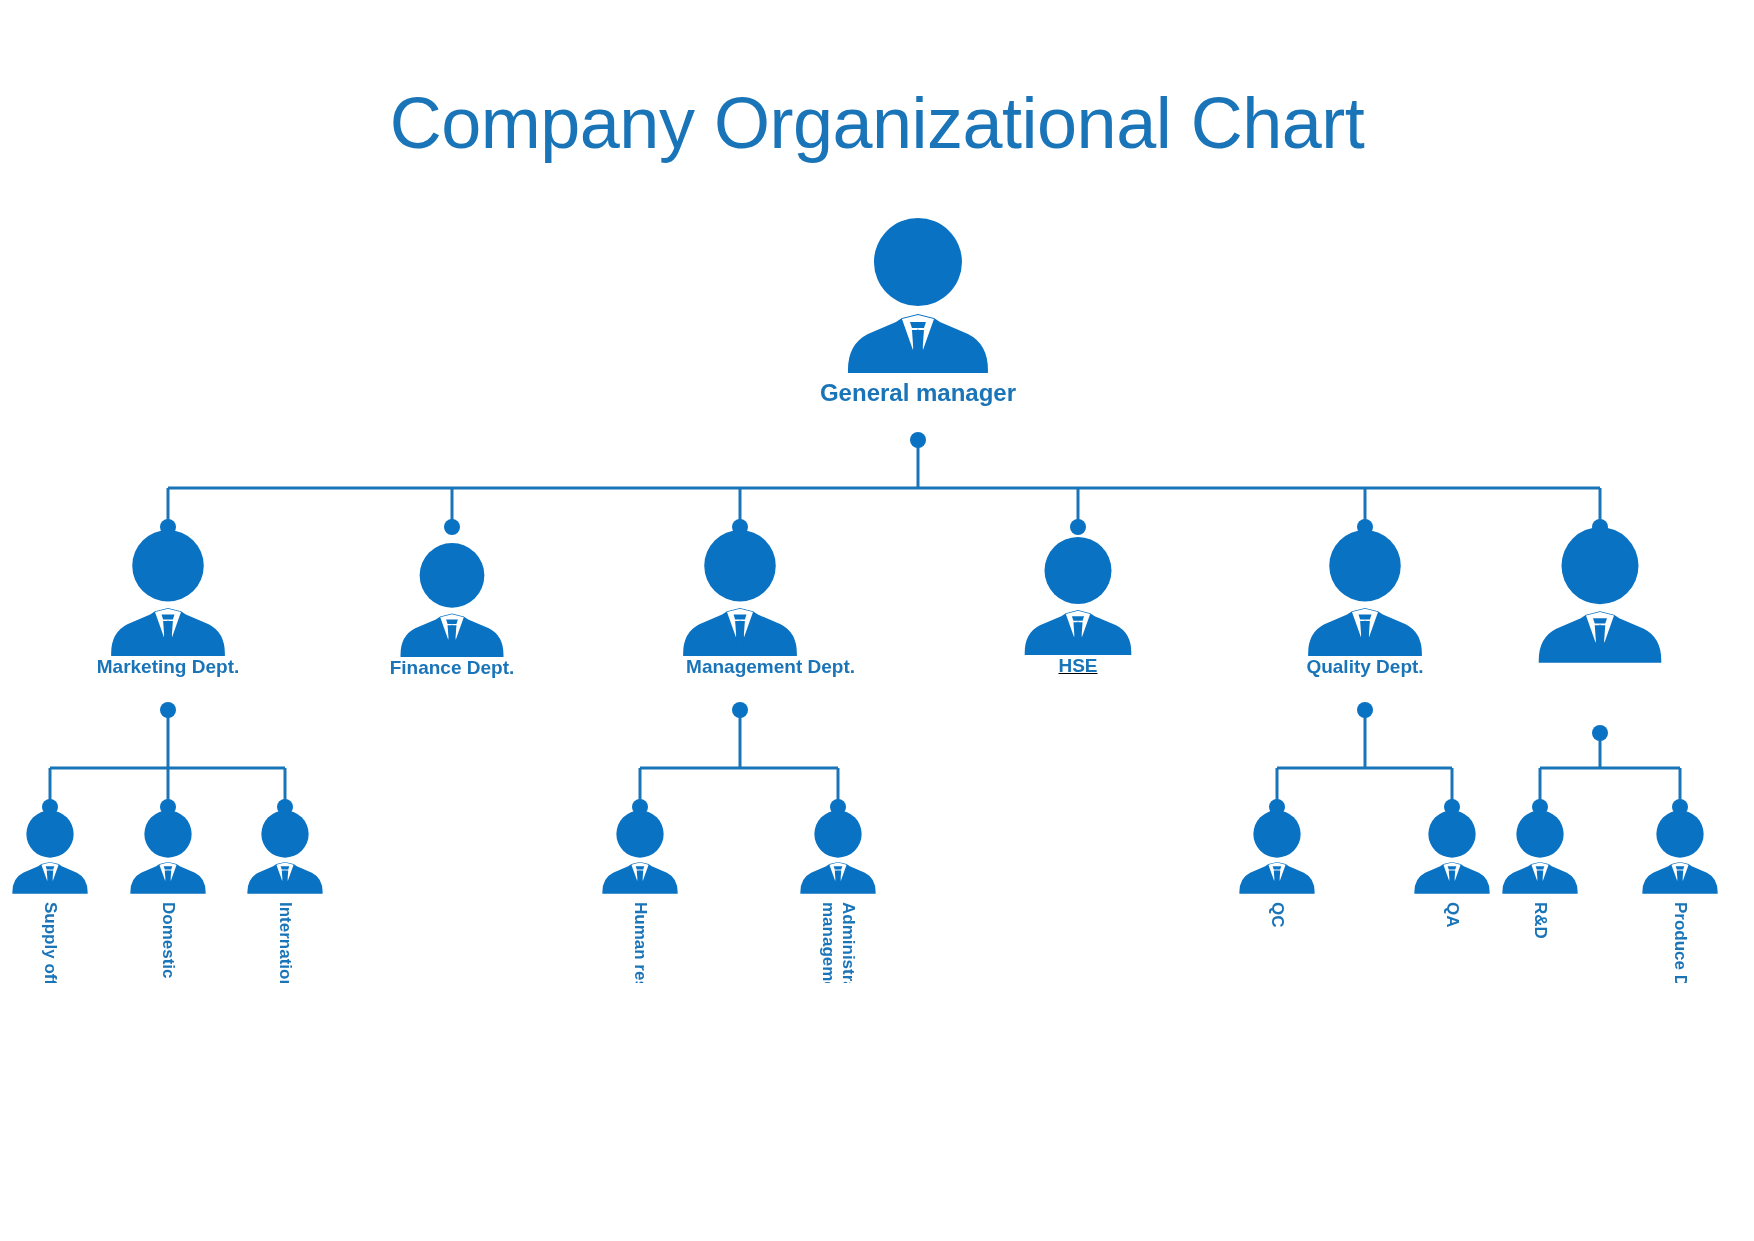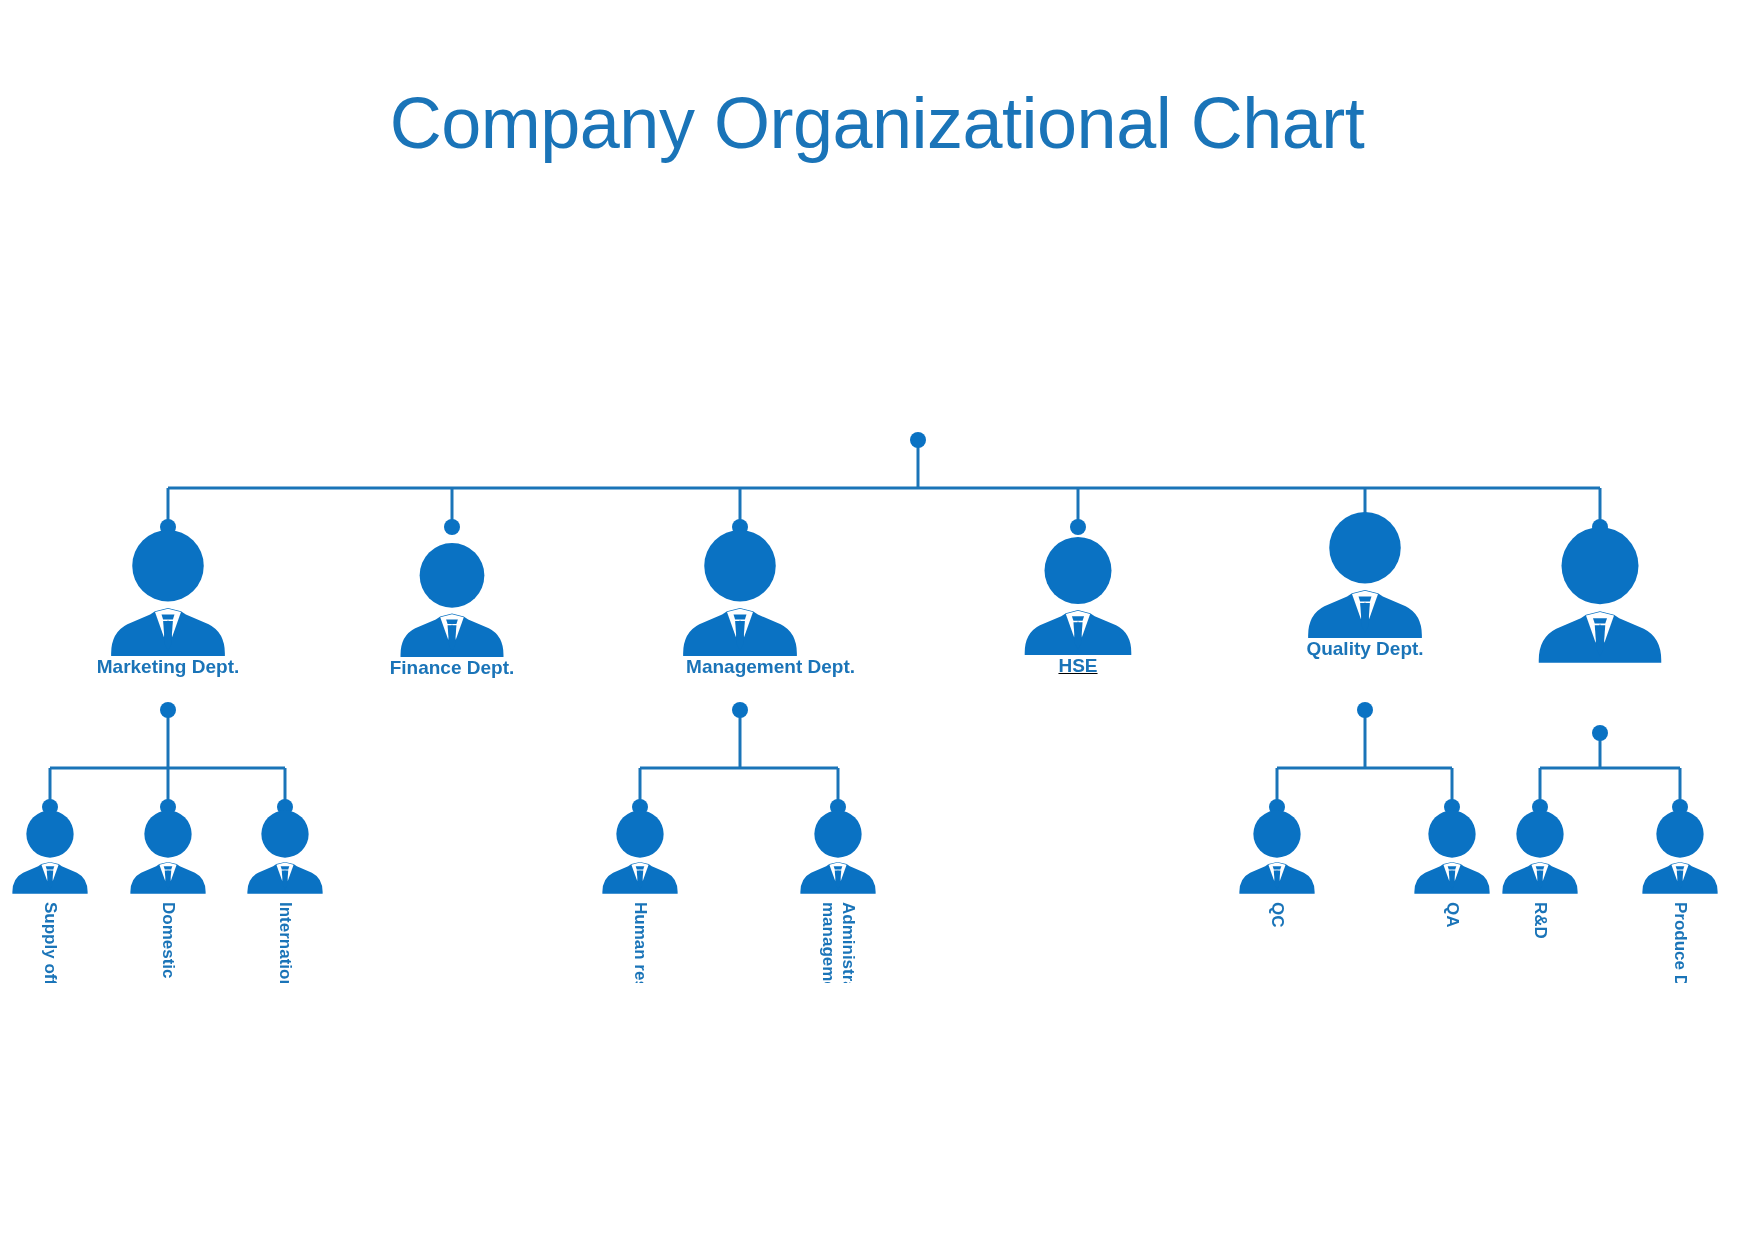--- a/index.html
+++ b/index.html
@@ -146,20 +146,31 @@
       <circle cx="285" cy="807" r="8"></circle>
       <circle cx="640" cy="807" r="8"></circle>
       <circle cx="838" cy="807" r="8"></circle>
       <circle cx="1277" cy="807" r="8"></circle>
       <circle cx="1452" cy="807" r="8"></circle>
       <circle cx="1540" cy="807" r="8"></circle>
       <circle cx="1680" cy="807" r="8"></circle>
     </g>
   </svg>
 
+  <div class="node lvl1" style="left:918px; top:218px;">
+    <svg class="person-icon" width="160" height="155" viewBox="0 0 160 155">
+      <circle cx="80" cy="44" r="44" fill="#0a72c3"></circle>
+      <path d="M80 96 L64 100 L58 104 L30 116 Q10 126 10 152 L10 155 L150 155 L150 152 Q150 126 130 116 L102 104 L96 100 Z" fill="#0a72c3"></path>
+      <path d="M80 97 L64 101 L75 132 L80 110 Z" fill="#ffffff"></path>
+      <path d="M80 97 L96 101 L85 132 L80 110 Z" fill="#ffffff"></path>
+      <path d="M72 104 L88 104 L86 110 L74 110 Z" fill="#0a72c3"></path>
+      <path d="M74 112 L86 112 L84 140 L80 148 L76 140 Z" fill="#0a72c3"></path>
+    </svg>
+    <div class="node-label">General manager</div>
+  </div>
 
   <div class="node lvl2" style="left:168px; top:530px;">
     <svg class="person-icon" width="130" height="126" viewBox="0 0 160 155">
       <circle cx="80" cy="44" r="44" fill="#0a72c3"></circle>
       <path d="M80 96 L64 100 L58 104 L30 116 Q10 126 10 152 L10 155 L150 155 L150 152 Q150 126 130 116 L102 104 L96 100 Z" fill="#0a72c3"></path>
       <path d="M80 97 L64 101 L75 132 L80 110 Z" fill="#ffffff"></path>
       <path d="M80 97 L96 101 L85 132 L80 110 Z" fill="#ffffff"></path>
       <path d="M72 104 L88 104 L86 110 L74 110 Z" fill="#0a72c3"></path>
       <path d="M74 112 L86 112 L84 140 L80 148 L76 140 Z" fill="#0a72c3"></path>
     </svg>
@@ -195,21 +206,21 @@
       <circle cx="80" cy="44" r="44" fill="#0a72c3"></circle>
       <path d="M80 96 L64 100 L58 104 L30 116 Q10 126 10 152 L10 155 L150 155 L150 152 Q150 126 130 116 L102 104 L96 100 Z" fill="#0a72c3"></path>
       <path d="M80 97 L64 101 L75 132 L80 110 Z" fill="#ffffff"></path>
       <path d="M80 97 L96 101 L85 132 L80 110 Z" fill="#ffffff"></path>
       <path d="M72 104 L88 104 L86 110 L74 110 Z" fill="#0a72c3"></path>
       <path d="M74 112 L86 112 L84 140 L80 148 L76 140 Z" fill="#0a72c3"></path>
     </svg>
     <div class="node-label">HSE</div>
   </div>
 
-  <div class="node lvl2" style="left:1365px; top:512px;">
+  <div class="node lvl2" style="left:1365px; top:530px;">
     <svg class="person-icon" width="130" height="126" viewBox="0 0 160 155">
       <circle cx="80" cy="44" r="44" fill="#0a72c3"></circle>
       <path d="M80 96 L64 100 L58 104 L30 116 Q10 126 10 152 L10 155 L150 155 L150 152 Q150 126 130 116 L102 104 L96 100 Z" fill="#0a72c3"></path>
       <path d="M80 97 L64 101 L75 132 L80 110 Z" fill="#ffffff"></path>
       <path d="M80 97 L96 101 L85 132 L80 110 Z" fill="#ffffff"></path>
       <path d="M72 104 L88 104 L86 110 L74 110 Z" fill="#0a72c3"></path>
       <path d="M74 112 L86 112 L84 140 L80 148 L76 140 Z" fill="#0a72c3"></path>
     </svg>
     <div class="node-label">Quality Dept.</div>
   </div>

